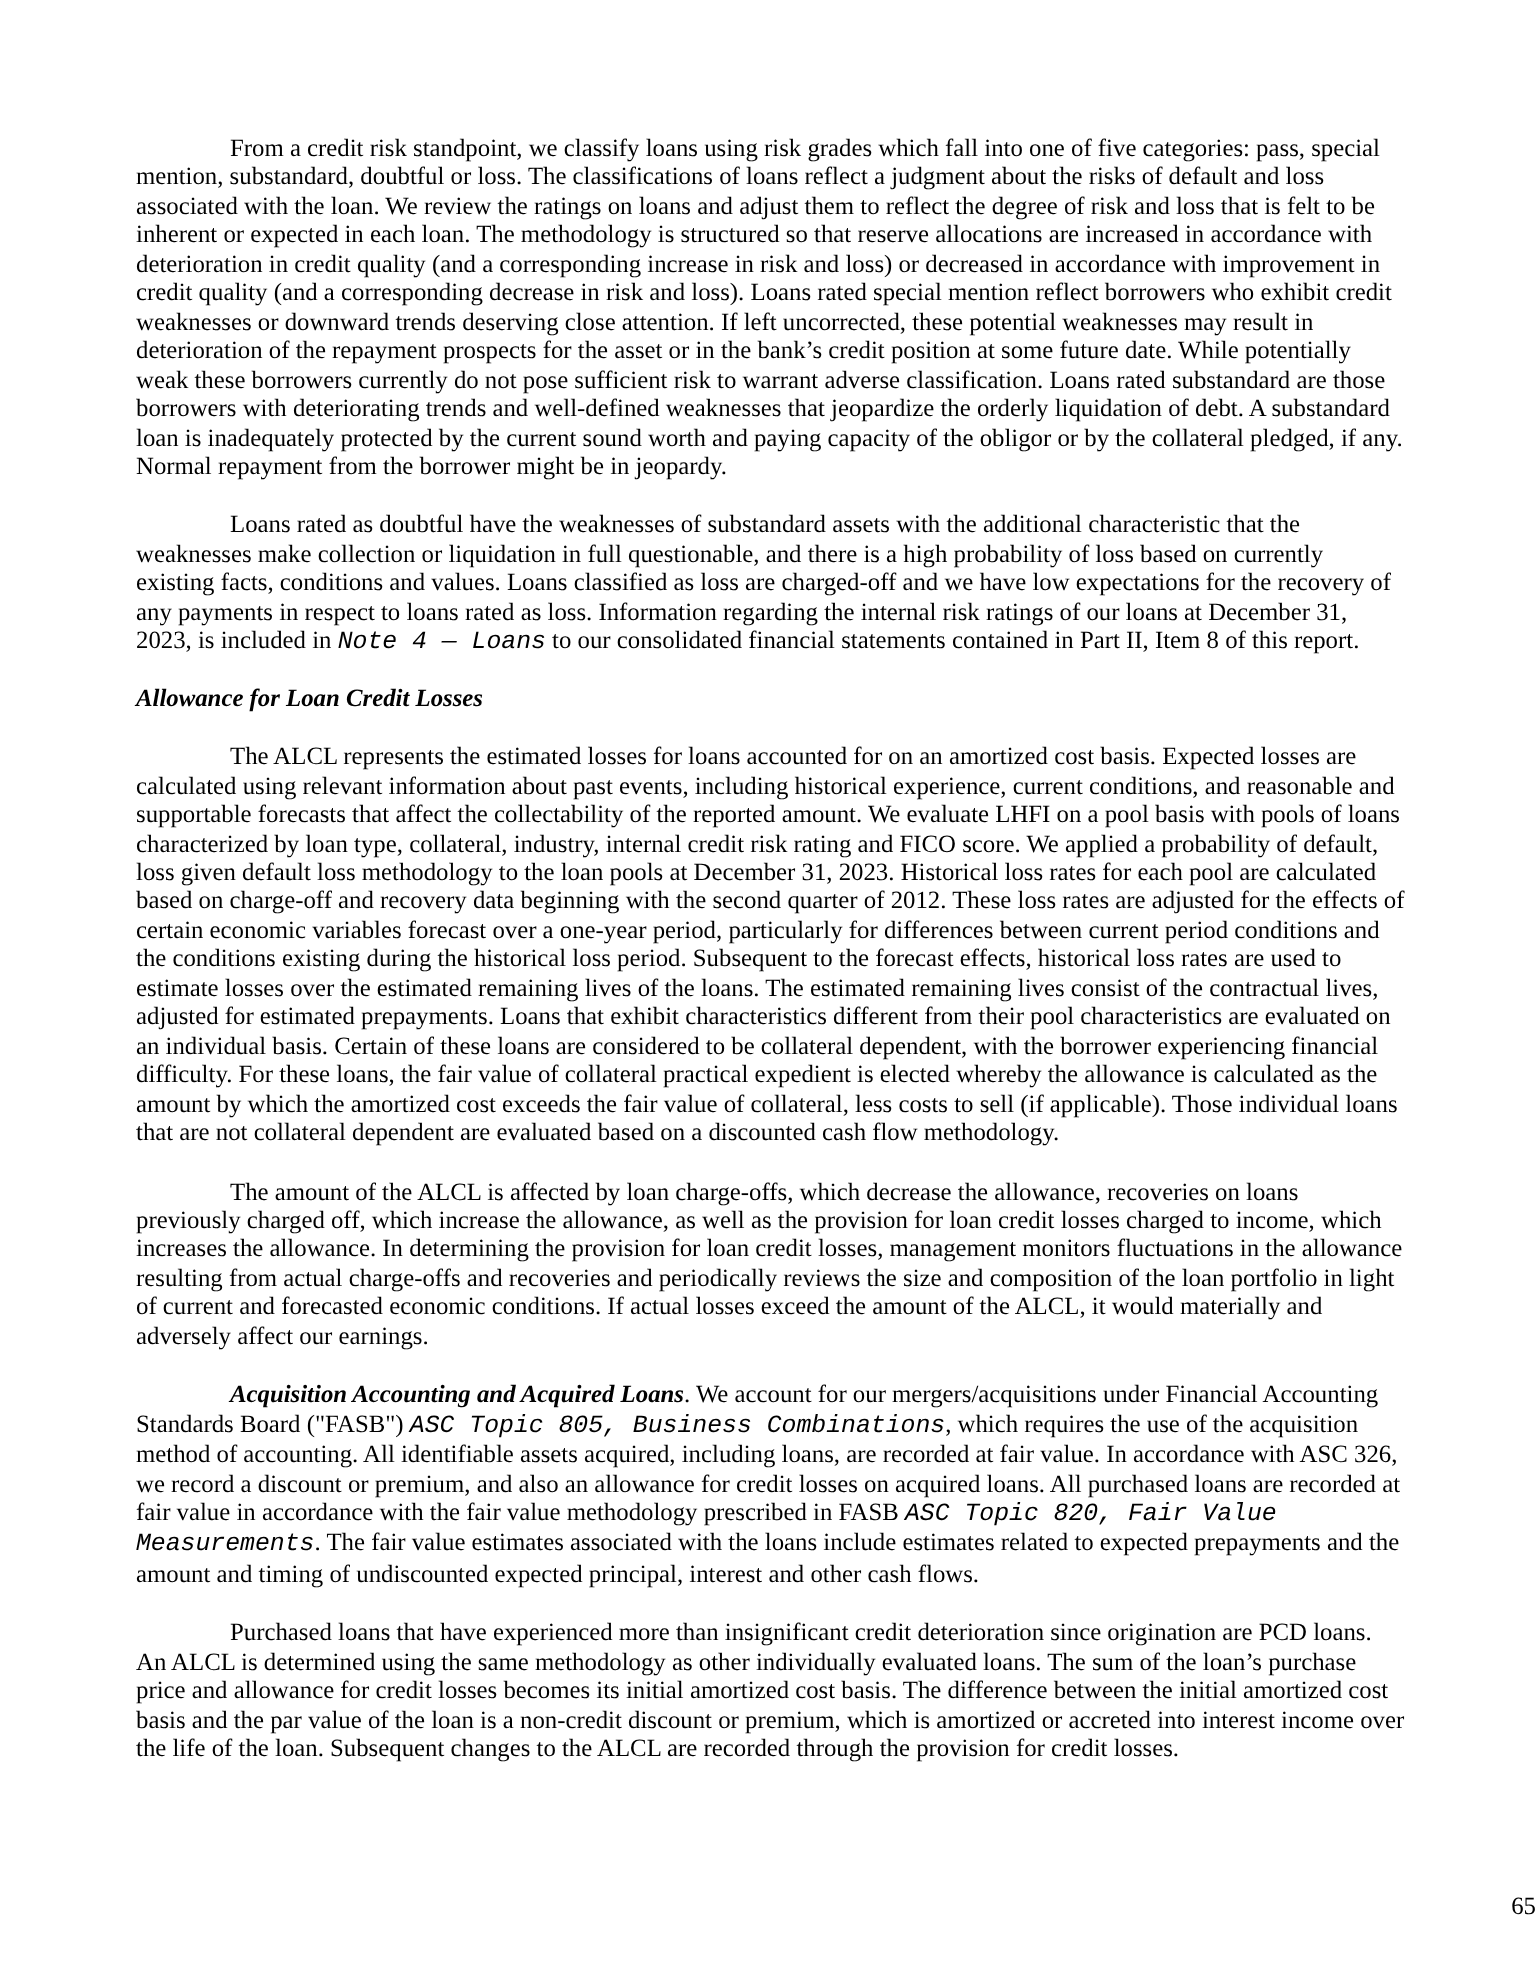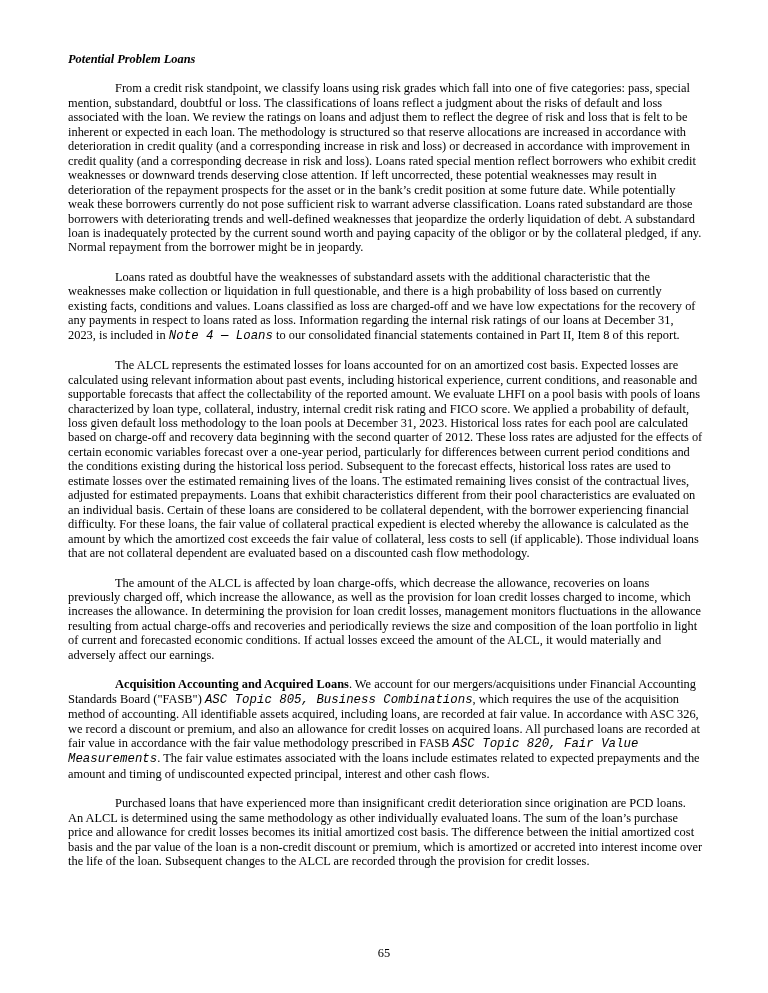--- a/index.html
+++ b/index.html
@@ -14,38 +14,38 @@
     box-sizing: border-box;
   }
   .doc { font-size: 12.4px; line-height: 14.45px; text-align: left; }
   h3.doc-heading {
     font-size: 12.4px; line-height: 14.45px;
     font-weight: bold; font-style: italic;
     margin: 0 0 13px 0;
   }
   p.doc-para { margin: 15px 0 13px 0; text-indent: 47px; }
   .it { font-style: italic; font-family: Liberation Mono, monospace; }
-  .lead { font-weight: bold; }
+  .lead { font-weight: bold; font-style: italic; }
   .page-number {
     position: absolute; top: 946px; left: 0; width: 100%;
-    text-align: center; font-size: 12.4px; line-height: 14.45px;
+    text-align: right; font-size: 12.4px; line-height: 14.45px;
   }
 </style>
 </head>
 <body>
 
 <div class="page">
   <div class="doc">
 
-    <h3 class="doc-heading">Potential Problem Loans</h3>
 
     <p class="doc-para">From a credit risk standpoint, we classify loans using risk grades which fall into one of five categories: pass, special mention, substandard, doubtful or loss. The classifications of loans reflect a judgment about the risks of default and loss associated with the loan. We review the ratings on loans and adjust them to reflect the degree of risk and loss that is felt to be inherent or expected in each loan. The methodology is structured so that reserve allocations are increased in accordance with deterioration in credit quality (and a corresponding increase in risk and loss) or decreased in accordance with improvement in credit quality (and a corresponding decrease in risk and loss). Loans rated special mention reflect borrowers who exhibit credit weaknesses or downward trends deserving close attention. If left uncorrected, these potential weaknesses may result in deterioration of the repayment prospects for the asset or in the bank’s credit position at some future date. While potentially weak these borrowers currently do not pose sufficient risk to warrant adverse classification. Loans rated substandard are those borrowers with deteriorating trends and well-defined weaknesses that jeopardize the orderly liquidation of debt. A substandard loan is inadequately protected by the current sound worth and paying capacity of the obligor or by the collateral pledged, if any. Normal repayment from the borrower might be in jeopardy.</p>
 
     <p class="doc-para"><span>Loans rated as doubtful have the weaknesses of substandard assets with the additional characteristic that the weaknesses make collection or liquidation in full questionable, and there is a high probability of loss based on currently existing facts, conditions and values. Loans classified as loss are charged-off and we have low expectations for the recovery of any payments in respect to loans rated as loss. Information regarding the internal risk ratings of our loans at December 31, 2023, is included in </span><span class="it">Note 4 — Loans</span><span> to our consolidated financial statements contained in Part II, Item 8 of this report.</span></p>
 
+    <h3 class="doc-heading">Allowance for Loan Credit Losses</h3>
 
     <p class="doc-para">The ALCL represents the estimated losses for loans accounted for on an amortized cost basis. Expected losses are calculated using relevant information about past events, including historical experience, current conditions, and reasonable and supportable forecasts that affect the collectability of the reported amount. We evaluate LHFI on a pool basis with pools of loans characterized by loan type, collateral, industry, internal credit risk rating and FICO score. We applied a probability of default, loss given default loss methodology to the loan pools at December 31, 2023. Historical loss rates for each pool are calculated based on charge-off and recovery data beginning with the second quarter of 2012. These loss rates are adjusted for the effects of certain economic variables forecast over a one-year period, particularly for differences between current period conditions and the conditions existing during the historical loss period. Subsequent to the forecast effects, historical loss rates are used to estimate losses over the estimated remaining lives of the loans. The estimated remaining lives consist of the contractual lives, adjusted for estimated prepayments. Loans that exhibit characteristics different from their pool characteristics are evaluated on an individual basis. Certain of these loans are considered to be collateral dependent, with the borrower experiencing financial difficulty. For these loans, the fair value of collateral practical expedient is elected whereby the allowance is calculated as the amount by which the amortized cost exceeds the fair value of collateral, less costs to sell (if applicable). Those individual loans that are not collateral dependent are evaluated based on a discounted cash flow methodology.</p>
 
     <p class="doc-para">The amount of the ALCL is affected by loan charge-offs, which decrease the allowance, recoveries on loans previously charged off, which increase the allowance, as well as the provision for loan credit losses charged to income, which increases the allowance. In determining the provision for loan credit losses, management monitors fluctuations in the allowance resulting from actual charge-offs and recoveries and periodically reviews the size and composition of the loan portfolio in light of current and forecasted economic conditions. If actual losses exceed the amount of the ALCL, it would materially and adversely affect our earnings.</p>
 
     <p class="doc-para"><span class="lead">Acquisition Accounting and Acquired Loans</span><span>. We account for our mergers/acquisitions under Financial Accounting Standards Board ("FASB") </span><span class="it">ASC Topic 805, Business Combinations</span><span>, which requires the use of the acquisition method of accounting. All identifiable assets acquired, including loans, are recorded at fair value. In accordance with ASC 326, we record a discount or premium, and also an allowance for credit losses on acquired loans. All purchased loans are recorded at fair value in accordance with the fair value methodology prescribed in FASB </span><span class="it">ASC Topic 820, Fair Value Measurements</span><span>. The fair value estimates associated with the loans include estimates related to expected prepayments and the amount and timing of undiscounted expected principal, interest and other cash flows.</span></p>
 
     <p class="doc-para">Purchased loans that have experienced more than insignificant credit deterioration since origination are PCD loans. An ALCL is determined using the same methodology as other individually evaluated loans. The sum of the loan’s purchase price and allowance for credit losses becomes its initial amortized cost basis. The difference between the initial amortized cost basis and the par value of the loan is a non-credit discount or premium, which is amortized or accreted into interest income over the life of the loan. Subsequent changes to the ALCL are recorded through the provision for credit losses.</p>
 
   </div>

